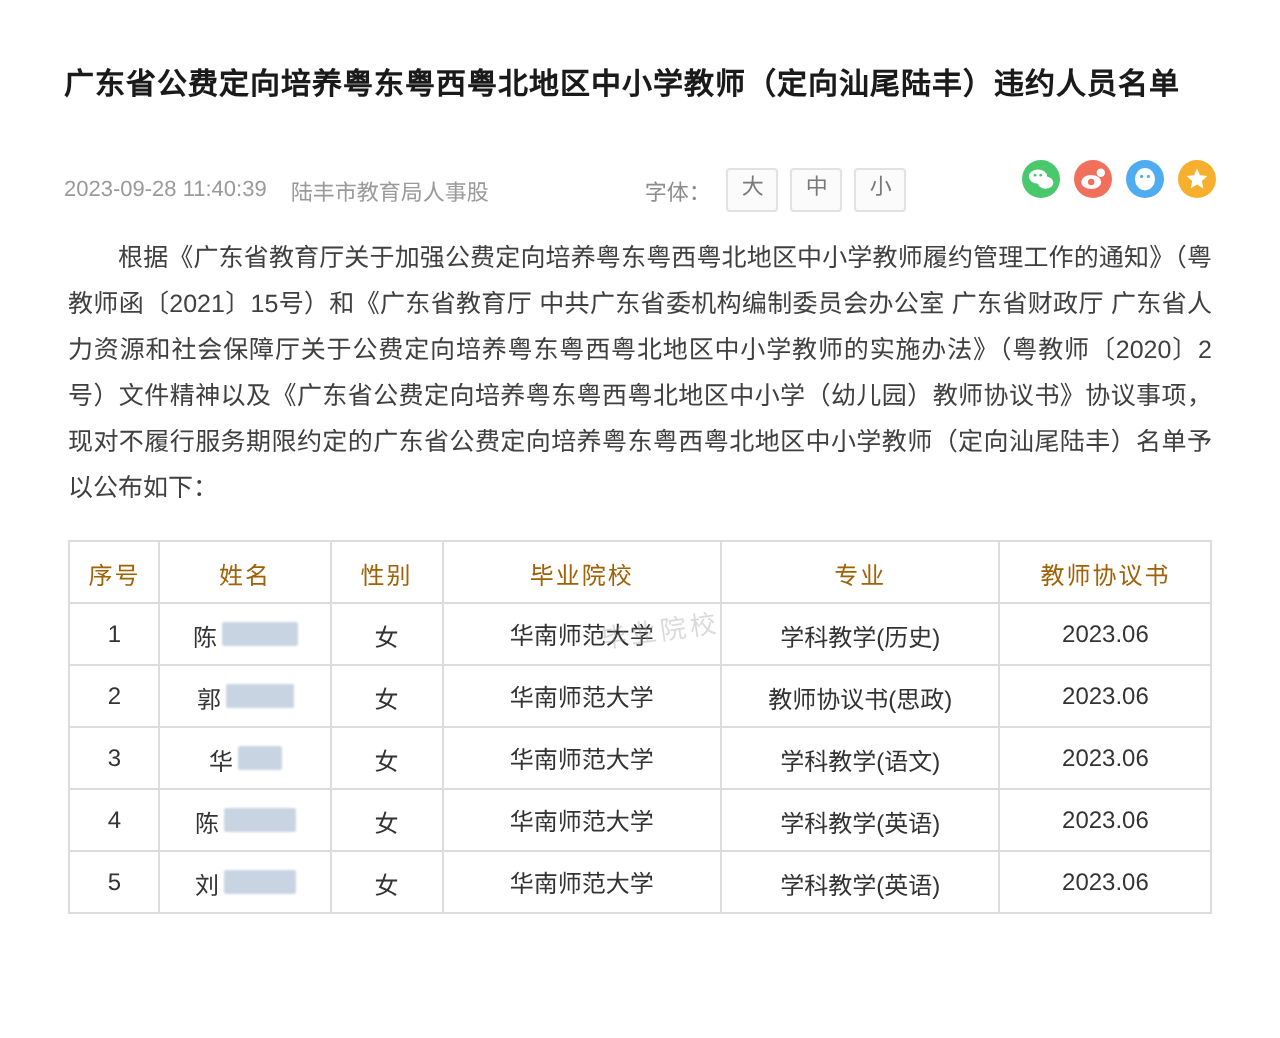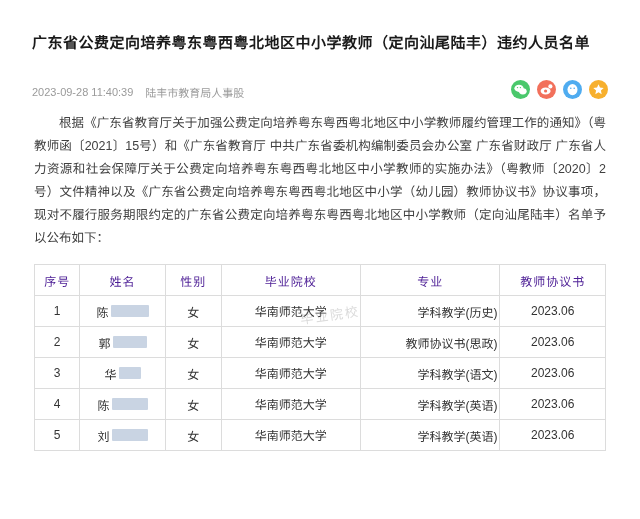--- a/index.html
+++ b/index.html
@@ -112,30 +112,30 @@
     color: #333333;
   }
   th, td {
     border: 1px solid #dcdcdc;
     text-align: center;
     height: 30px;
     padding: 0 2px;
     font-weight: normal;
   }
   thead th {
-    color: #4c1d95;
+    color: #a16207;
     background: #ffffff;
     font-size: 12px;
     letter-spacing: 1px;
   }
   td.idx { width: 44px; }
   td.name { width: 84px; }
   td.gender { width: 56px; }
   td.school { width: 150px; font-family: Liberation Serif, serif; }
-  td.major { width: 150px; text-align: right; }
+  td.major { width: 150px; }
   td.grad { width: 108px; }
   .name-cell {
     display: inline-flex;
     align-items: center;
     justify-content: center;
   }
   .redacted {
     display: inline-block;
     height: 12px;
     margin-left: 2px;
@@ -159,20 +159,26 @@
 <body>
 
 <div class="page">
 
   <h1 class="title">广东省公费定向培养粤东粤西粤北地区中小学教师（定向汕尾陆丰）违约人员名单</h1>
 
   <div class="metabar">
     <span class="meta-date">2023-09-28 11:40:39</span>
     <span class="meta-source">陆丰市教育局人事股</span>
 
+    <div class="fontsize-box">
+      <span class="fontsize-label">字体：</span>
+      <span class="fs-btn">大</span>
+      <span class="fs-btn">中</span>
+      <span class="fs-btn">小</span>
+    </div>
 
     <div class="share-box">
       <span class="share-icon">
         <svg width="19" height="19" viewBox="0 0 19 19">
             <circle cx="9.5" cy="9.5" r="9.5" fill="#4ac86c"></circle>
             <ellipse cx="8" cy="8.3" rx="4.6" ry="3.6" fill="#ffffff"></ellipse>
             <ellipse cx="11.8" cy="11.3" rx="3.9" ry="3.1" fill="#ffffff"></ellipse>
             <circle cx="6.5" cy="7.6" r="0.7" fill="#4ac86c"></circle>
             <circle cx="9.4" cy="7.6" r="0.7" fill="#4ac86c"></circle>
           </svg>

